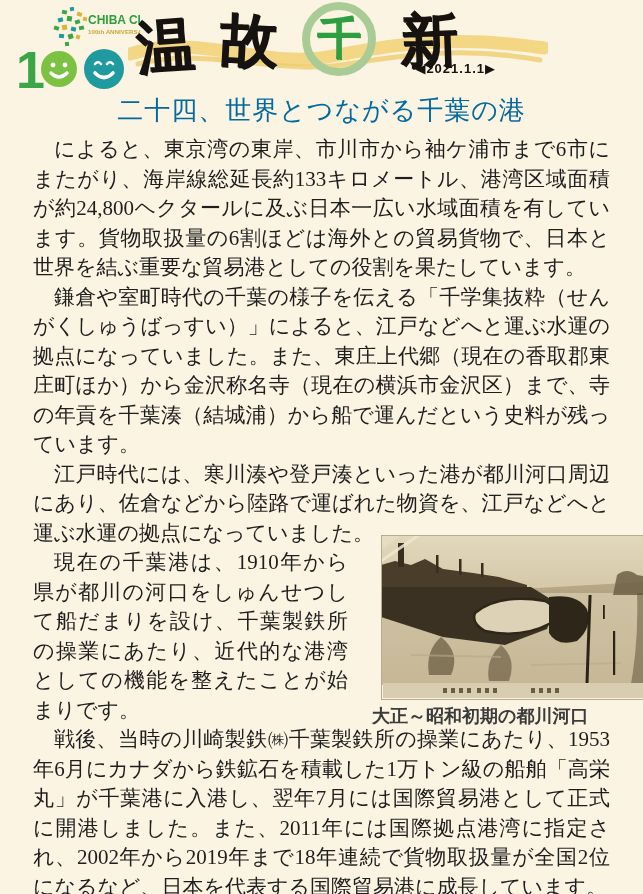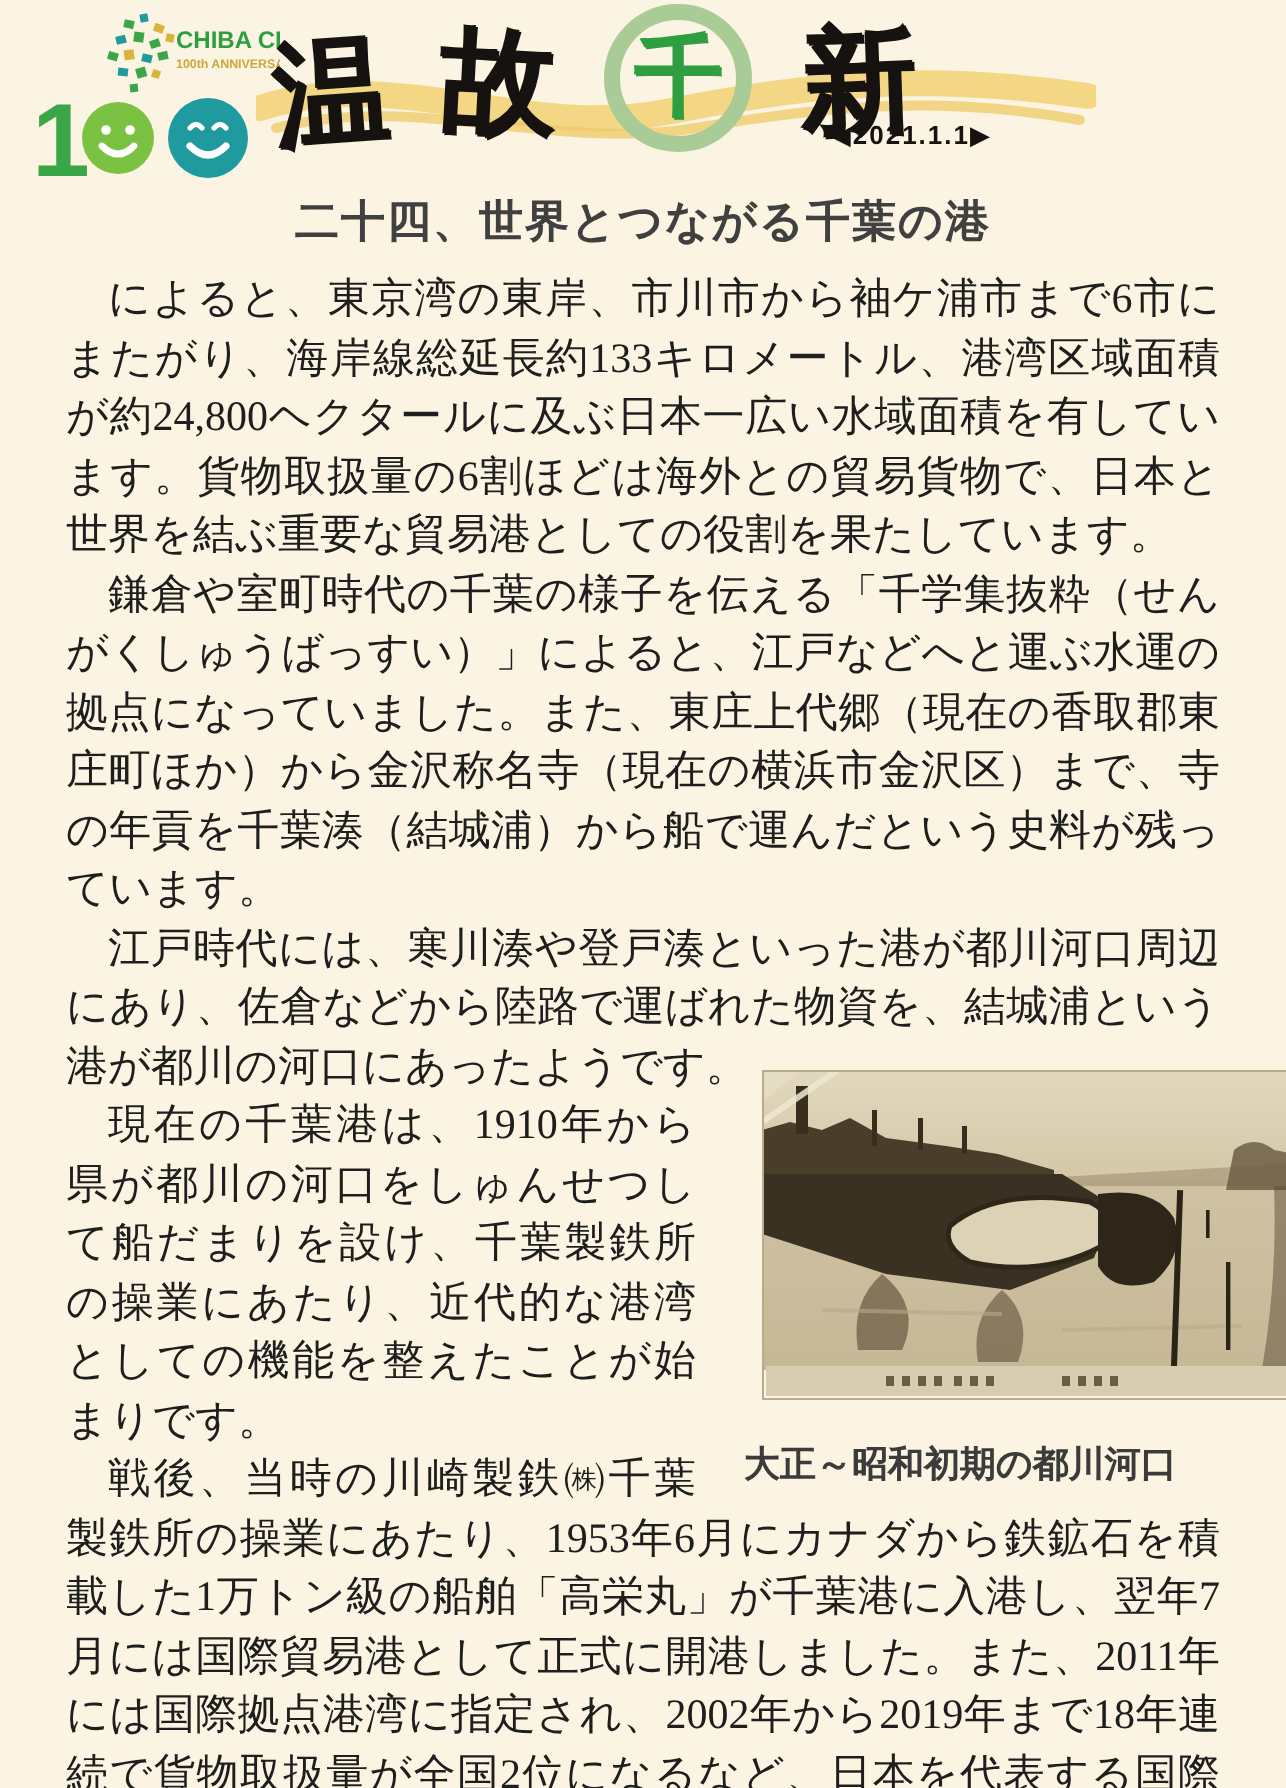--- a/index.html
+++ b/index.html
@@ -42,37 +42,37 @@
   }
   .tagline{
     position:absolute;right:8px;top:16px;width:80px;
     text-align:center;font-weight:bold;line-height:1.45;
     font-size:20px;color:#151210;
   }
   .tagline .know{color:#2f9e41;font-size:27px;}
   
   .headline{
     margin:4px 0 0 0;text-align:center;
-    font-size:22px;font-weight:bold;color:#404040;
+    font-size:26px;font-weight:normal;color:#0369a1;
     letter-spacing:1px;line-height:30px;
   }
   
   .article{margin:9px 33px 0 33px;}
   .article p{
     margin:0;text-indent:1em;
     font-size:21px;line-height:29.5px;
     text-align:justify;
   }
   .photo-float{
     float:right;width:278px;
     margin:-13px -28px -10px 12px;
   }
   .photo-frame{display:block;line-height:0;}
   .photo-caption{
-    display:block;margin-top:21px;padding-left:12px;
+    display:block;margin-top:5px;padding-left:12px;
     font-family:"Liberation Sans","DejaVu Sans",sans-serif;
     font-weight:bold;font-size:18px;line-height:22px;color:#3b3b3b;
     text-indent:0;
   }
 </style>
 </head>
 <body>
 
 <div class="page">
 
@@ -134,21 +134,21 @@
       <div class="title-date">◀2021.1.1▶</div>
     </div>
 
   </div>
 
   <h1 class="headline">二十四、世界とつながる千葉の港</h1>
 
   <div class="article">
     <p>によると、東京湾の東岸、市川市から袖ケ浦市まで6市にまたがり、海岸線総延長約133キロメートル、港湾区域面積が約24,800ヘクタールに及ぶ日本一広い水域面積を有しています。貨物取扱量の6割ほどは海外との貿易貨物で、日本と世界を結ぶ重要な貿易港としての役割を果たしています。</p>
     <p>鎌倉や室町時代の千葉の様子を伝える「千学集抜粋（せんがくしゅうばっすい）」によると、江戸などへと運ぶ水運の拠点になっていました。また、東庄上代郷（現在の香取郡東庄町ほか）から金沢称名寺（現在の横浜市金沢区）まで、寺の年貢を千葉湊（結城浦）から船で運んだという史料が残っています。</p>
-    <p>江戸時代には、寒川湊や登戸湊といった港が都川河口周辺にあり、佐倉などから陸路で運ばれた物資を、結城浦という港が都川の河口にあったようです。</p>
+    <p>江戸時代には、寒川湊や登戸湊といった港が都川河口周辺にあり、佐倉などから陸路で運ばれた物資を、江戸などへと運ぶ水運の拠点になっていました。</p>
 
     <p>
       <span class="photo-float">
         <span class="photo-frame">
           <svg width="278" height="165" viewBox="0 0 278 165">
             <defs>
               <linearGradient id="sky" x1="0" y1="0" x2="0" y2="1">
                 <stop offset="0" stop-color="#e2d8bd"></stop>
                 <stop offset="1" stop-color="#d3c6a6"></stop>
               </linearGradient>

